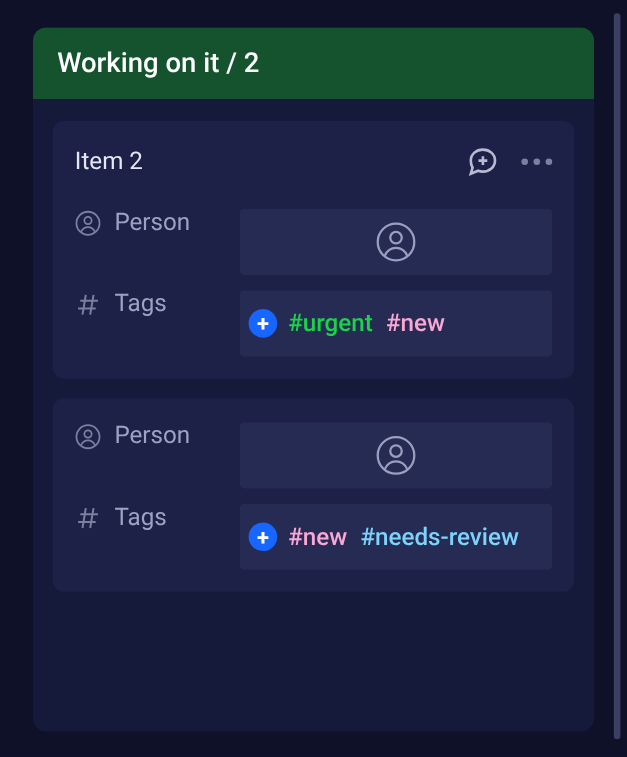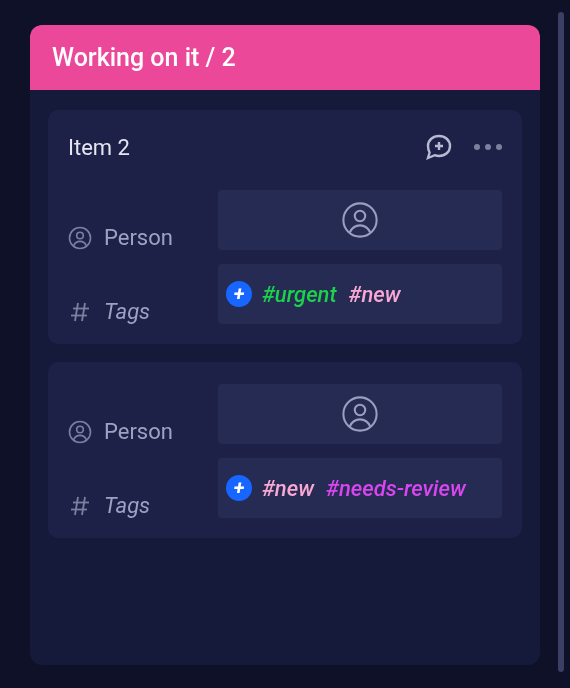--- a/index.html
+++ b/index.html
@@ -15,21 +15,21 @@
     position: absolute;
     left: 30px;
     top: 25px;
     width: 510px;
     height: 640px;
     background: #151a3b;
     border-radius: 12px;
     overflow: hidden;
   }
   .col-header {
-    background: #ec4899;
+    background: #14532d;
     height: 65px;
     display: flex;
     align-items: center;
     padding: 0 22px;
     border-radius: 10px 10px 0 0;
   }
   .col-title {
     color: #ffffff;
     font-size: 25px;
     font-weight: 500;
@@ -65,24 +65,24 @@
   .more-icon {
     display: flex;
     gap: 5px;
   }
   .more-icon span {
     width: 6px; height: 6px; border-radius: 50%;
     background: #7c80a0;
   }
   .row {
     display: flex;
-    align-items: flex-end;
+    align-items: flex-start;
     margin-bottom: 14px;
   }
-  .row:last-child { margin-bottom: 0; font-style: italic; }
+  .row:last-child { margin-bottom: 0; }
   .row-label {
     display: flex;
     align-items: center;
     gap: 12px;
     width: 150px;
     color: #9ea2c2;
     font-size: 22px;
   }
   .row-label svg { display:block; flex:none; }
   .row-value {
@@ -111,21 +111,21 @@
   .tags-wrap {
     display: flex;
     flex-wrap: wrap;
     gap: 12px 12px;
     font-size: 22px;
     font-weight: 500;
   }
   .tag-urgent  { color: #1bd24a; }
   .tag-ontrack { color: #d8dae8; }
   .tag-new     { color: #f9a8d4; }
-  .tag-needs-review { color: #d946ef; }
+  .tag-needs-review { color: #7dd3fc; }
   .scrollbar {
     position: absolute;
     right: 6px;
     top: 12px;
     width: 6px;
     height: 660px;
     background: #3a3f63;
     border-radius: 3px;
   }
 </style>

